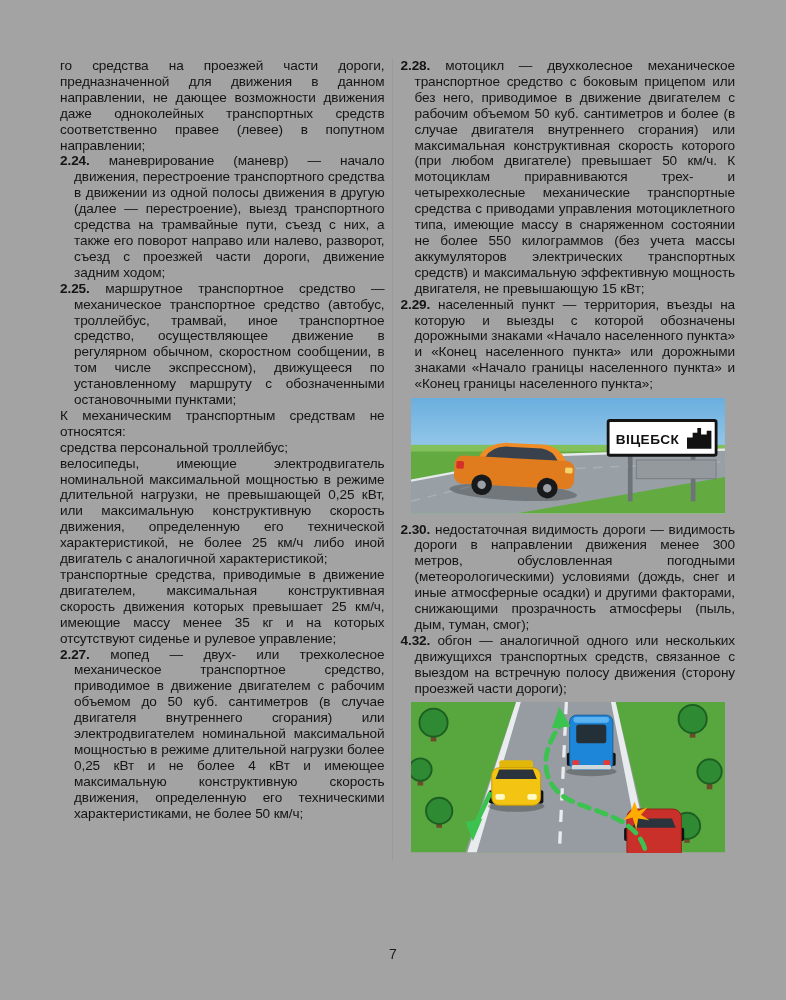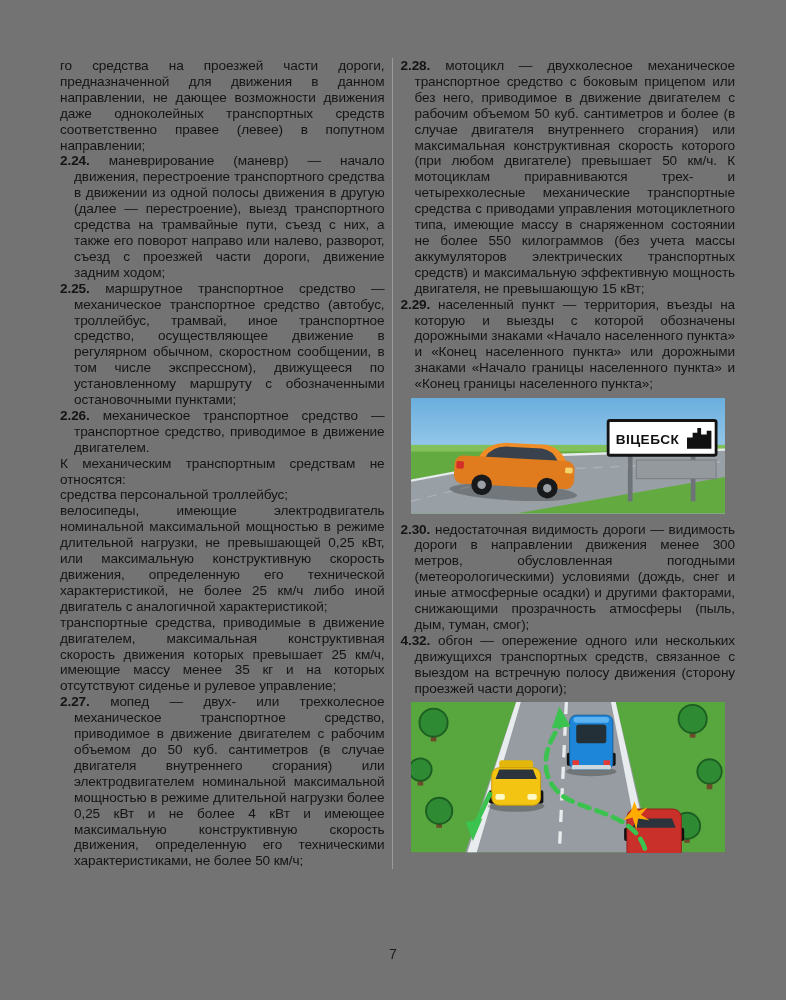--- a/index.html
+++ b/index.html
@@ -1,18 +1,18 @@
 <!DOCTYPE html>
 <html><head>
 <meta charset="utf-8">
 <style>
   html,body{margin:0;padding:0;background:#ffffff;}
   .page{
     width:786px;height:1000px;position:relative;overflow:hidden;
-    background:#737373;color:#141414;
+    background:#a3a3a3;color:#141414;
     font-family:"Liberation Sans",sans-serif;
   }
   .content{display:flex;align-items:stretch;padding:58px 51px 0 60px;}
   .col{font-size:13.6px;line-height:15.9px;text-align:justify;letter-spacing:-0.1px;}
   .col-left{width:325px;margin-right:7px;}
   .divider{width:1px;background:#9a9a9a;}
   .col-right{width:335px;margin-left:8px;}
   p.para{margin:0;}
   p.hang{padding-left:14px;text-indent:-14px;}
   .num{font-weight:700;margin-top:32px;}
@@ -26,21 +26,20 @@
 </head>
 <body>
 
 <div class="page">
   <div class="content">
 
     <div class="col col-left">
       <p class="para"><span>го средства на проезжей части дороги, предназначенной для движения в данном направлении, не дающее возможности движения даже одноколейных транспортных средств соответственно правее (левее) в попутном направлении;</span></p>
       <p class="para hang"><b class="num">2.24.</b><span> маневрирование (маневр) — начало движения, перестроение транспортного средства в движении из одной полосы движения в другую (далее — перестроение), выезд транспортного средства на трамвайные пути, съезд с них, а также его поворот направо или налево, разворот, съезд с проезжей части дороги, движение задним ходом;</span></p>
       <p class="para hang"><b class="num">2.25.</b><span> маршрутное транспортное средство — механическое транспортное средство (автобус, троллейбус, трамвай, иное транспортное средство, осуществляющее движение в регулярном обычном, скоростном сообщении, в том числе экспрессном), движущееся по установленному маршруту с обозначенными остановочными пунктами;</span></p>
-      <p class="para hang"><b class="num">2.26.</b><span> механическое транспортное средство — транспортное средство, приводимое в движение двигателем.</span></p>
       <p class="para"><span>К механическим транспортным средствам не относятся:</span></p>
       <p class="para"><span>средства персональной троллейбус;</span></p>
       <p class="para"><span>велосипеды, имеющие электродвигатель номинальной максимальной мощностью в режиме длительной нагрузки, не превышающей 0,25 кВт, или максимальную конструктивную скорость движения, определенную его технической характеристикой, не более 25 км/ч либо иной двигатель с аналогичной характеристикой;</span></p>
       <p class="para"><span>транспортные средства, приводимые в движение двигателем, максимальная конструктивная скорость движения которых превышает 25 км/ч, имеющие массу менее 35 кг и на которых отсутствуют сиденье и рулевое управление;</span></p>
       <p class="para hang"><b class="num">2.27.</b><span> мопед — двух- или трехколесное механическое транспортное средство, приводимое в движение двигателем с рабочим объемом до 50 куб. сантиметров (в случае двигателя внутреннего сгорания) или электродвигателем номинальной максимальной мощностью в режиме длительной нагрузки более 0,25 кВт и не более 4 кВт и имеющее максимальную конструктивную скорость движения, определенную его техническими характеристиками, не более 50 км/ч;</span></p>
     </div>
 
     <div class="divider"></div>
 
     <div class="col col-right">
@@ -78,21 +77,21 @@
             <rect x="88" y="42" width="5" height="54" fill="#6d7379"></rect>
             <rect x="0" y="10" width="115" height="37" rx="2" fill="#ffffff" stroke="#141414" stroke-width="3"></rect>
             <text x="8" y="35" font-size="14.5" font-weight="bold" fill="#111" letter-spacing="0.5">ВІЦЕБСК</text>
             <path d="M84,40 V28 h6 v-5 h5 v-5 h4 v7 h6 v-4 h5 v19 z" fill="#111"></path>
             <rect x="30" y="52" width="85" height="20" fill="#94999e" stroke="#767b80"></rect>
           </g>
         </svg>
       </figure>
 
       <p class="para hang"><b class="num">2.30.</b><span> недостаточная видимость дороги — видимость дороги в направлении движения менее 300 метров, обусловленная погодными (метеорологическими) условиями (дождь, снег и иные атмосферные осадки) и другими факторами, снижающими прозрачность атмосферы (пыль, дым, туман, смог);</span></p>
-      <p class="para hang"><b class="num">4.32.</b><span> обгон — опережение одного или нескольких движущихся транспортных средств, связанное с выездом на встречную полосу движения (сторону проезжей части дороги);</span></p>
+      <p class="para hang"><b class="num">4.32.</b><span> обгон — аналогичной одного или нескольких движущихся транспортных средств, связанное с выездом на встречную полосу движения (сторону проезжей части дороги);</span></p>
 
       <figure>
         <svg viewBox="0 0 335 160" role="img">
           <rect width="335" height="160" fill="#58a73e"></rect>
           <polygon points="112,0 218,0 256,160 58,160" fill="#969ca1"></polygon>
           <polygon points="112,0 117,0 70,160 60,160" fill="#e9ecee"></polygon>
           <polygon points="213,0 218,0 254,160 244,160" fill="#e9ecee"></polygon>
           <path d="M165.5,0 L158,160" stroke="#e9ecee" stroke-width="3.5" stroke-dasharray="13 10" fill="none"></path>
 
           <g>

